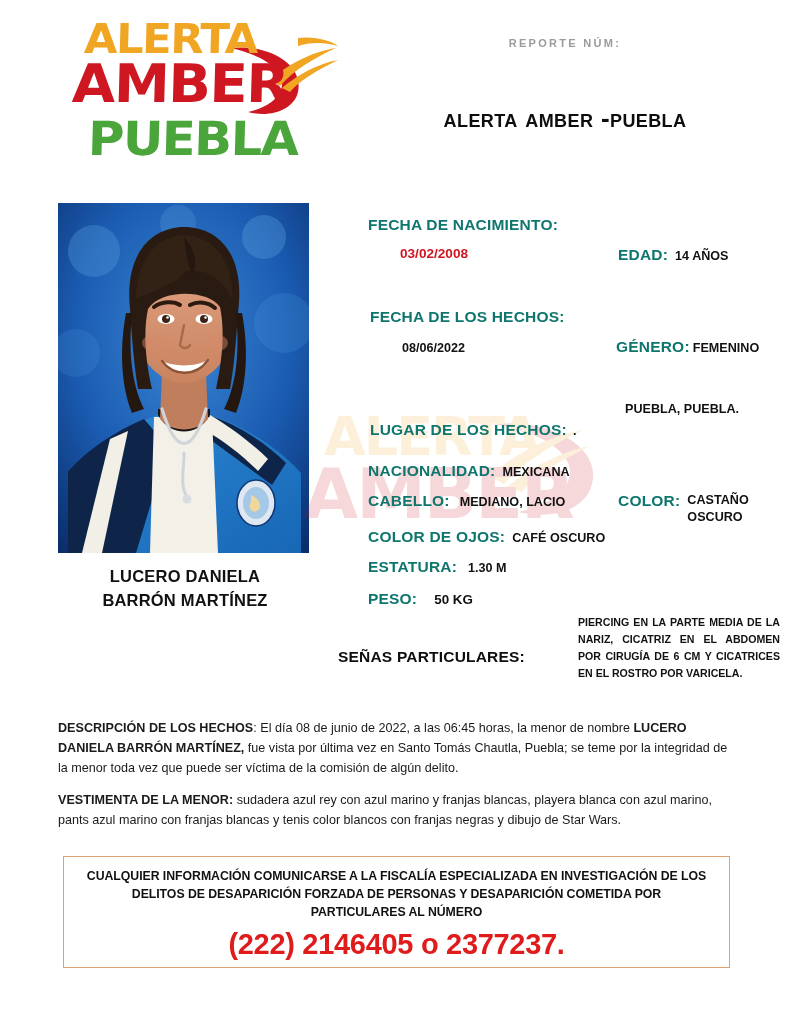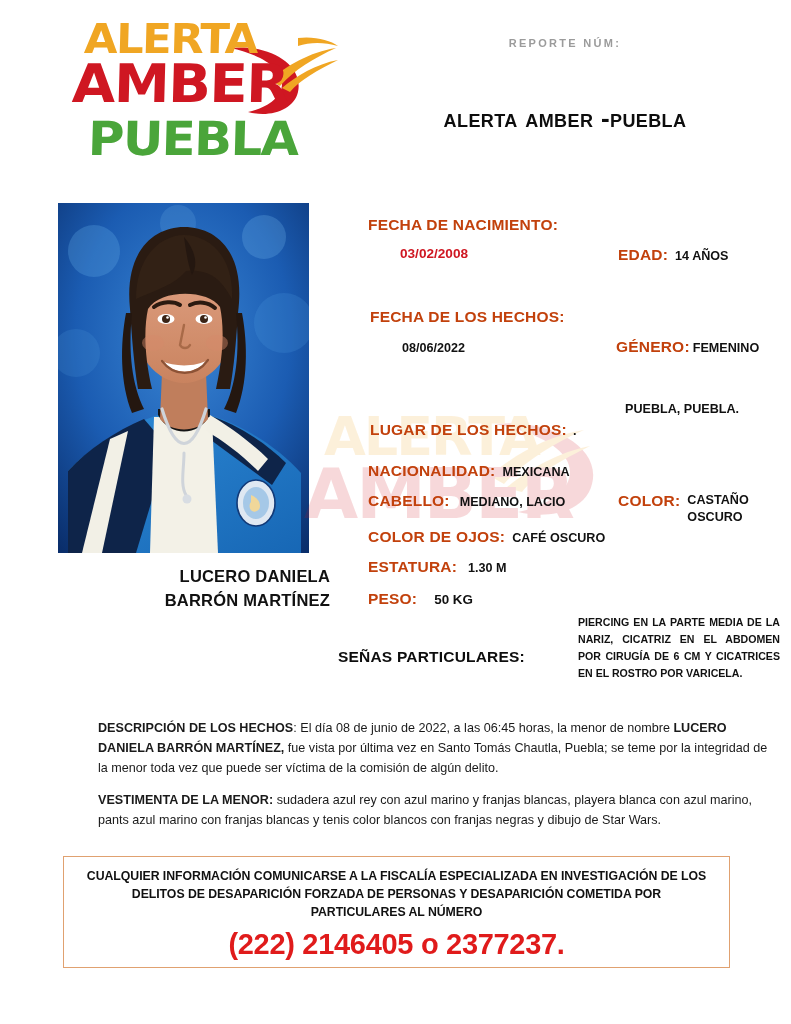--- a/index.html
+++ b/index.html
@@ -86,21 +86,21 @@
     background: #0b3f86;
     overflow: hidden;
   }
   #photo-frame svg { display: block; width: 100%; height: 100%; }
 
   #victim-name {
     position: absolute;
     left: 40px;
     top: 565px;
     width: 290px;
-    text-align: right;
+    text-align: center;
     font-size: 16.5px;
     font-weight: 700;
     line-height: 1.45;
     letter-spacing: .2px;
     color: #111;
   }
 
   
   #reporte-label {
     position: absolute;
@@ -166,21 +166,21 @@
     top: 200px;
     width: 460px;
     height: 500px;
     z-index: 2;
   }
   .fld { position: absolute; }
   .fld-label {
     font-size: 15.5px;
     font-weight: 700;
     letter-spacing: .2px;
-    color: #c2410c;
+    color: #0f766e;
     white-space: nowrap;
   }
   .fld-val {
     font-size: 12.6px;
     font-weight: 600;
     color: #111;
     white-space: nowrap;
   }
   .fld-val.red { color: #cf1722; font-size: 13.6px; font-weight: 700; }
   .fld-val.wrap { white-space: normal; line-height: 1.35; }
@@ -209,21 +209,20 @@
 
   
   .para {
     position: absolute;
     left: 58px;
     width: 678px;
     font-size: 12.6px;
     line-height: 1.62;
     color: #1a1a1a;
     text-align: left;
-    margin-left: 40px;
   }
   .para b { font-weight: 700; }
   #para-hechos { top: 705px; }
   #para-vestimenta { top: 777px; }
 
   
   #contact-box {
     position: absolute;
     left: 63px;
     top: 856px;

